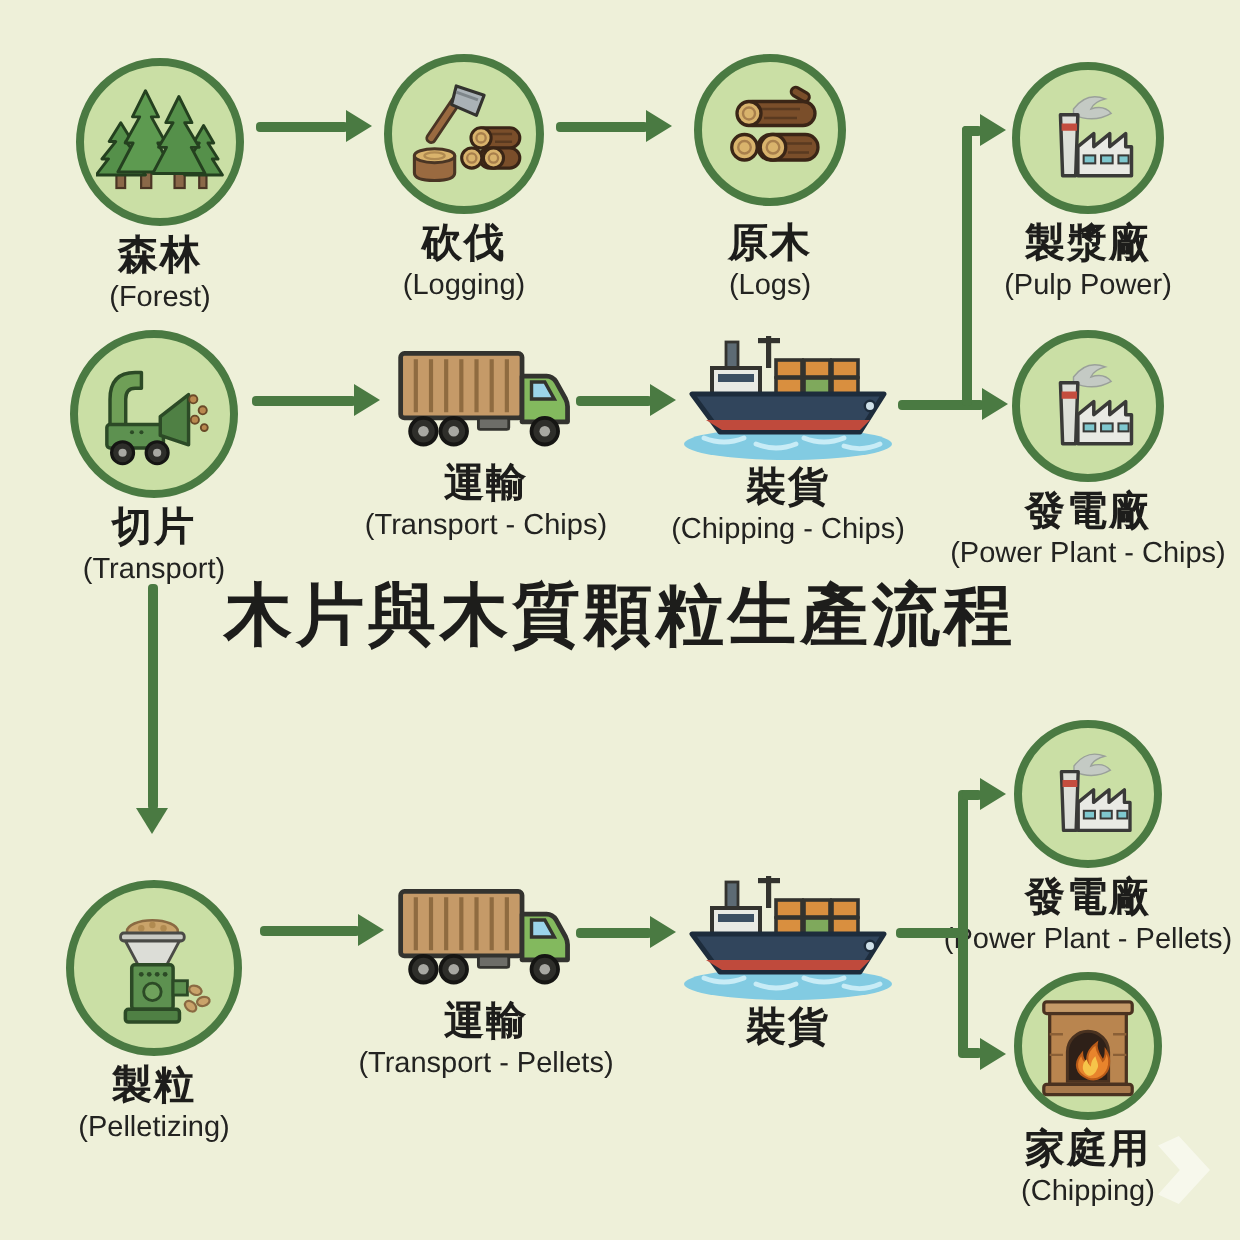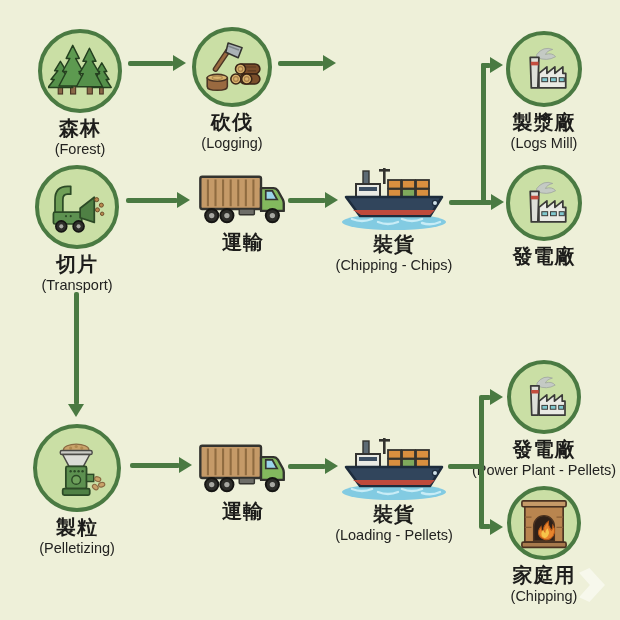--- a/index.html
+++ b/index.html
@@ -182,89 +182,101 @@
   <div class="node" style="left:162px;top:27px;width:140px">
     <div class="circle" style="width:80px;height:80px">
       <svg class="ic" width="62" height="62" viewBox="0 0 80 80">
           <use href="#i-logging"></use>
         </svg>
     </div>
     <div class="zh">砍伐</div>
     <div class="en">(Logging)</div>
   </div>
 
+  <div class="node" style="left:315px;top:27px;width:140px">
+    <div class="circle" style="width:76px;height:76px">
+      <svg class="ic" width="60" height="60" viewBox="0 0 80 80">
+          <use href="#i-logs"></use>
+        </svg>
+    </div>
+    <div class="zh" style="margin-top:8px">原木</div>
+    <div class="en">(Logs)</div>
+  </div>
 
   <div class="node" style="left:459px;top:31px;width:170px">
     <div class="circle" style="width:76px;height:76px">
       <svg class="ic" width="58" height="58" viewBox="0 0 80 80">
           <use href="#i-factory"></use>
         </svg>
     </div>
     <div class="zh">製漿廠</div>
-    <div class="en">(Logs Mill)</div>
+    <div class="en">(Pulp Power)</div>
   </div>
 
   <div class="node" style="left:7px;top:165px;width:140px">
     <div class="circle" style="width:84px;height:84px">
       <svg class="ic" width="66" height="63" viewBox="0 0 84 80">
           <use href="#i-chipper"></use>
         </svg>
     </div>
     <div class="zh">切片</div>
     <div class="en">(Transport)</div>
   </div>
 
   <div class="node" style="left:158px;top:172px;width:170px">
     <svg class="ic" width="92" height="55" viewBox="0 0 96 58">
         <use href="#i-truck"></use>
       </svg>
     <div class="zh">運輸</div>
+    <div class="en">(Transport - Chips)</div>
   </div>
 
   <div class="node" style="left:309px;top:167px;width:170px">
     <svg class="ic" width="112" height="66" viewBox="0 0 112 66">
         <use href="#i-ship"></use>
       </svg>
     <div class="zh" style="margin-top:0">裝貨</div>
     <div class="en">(Chipping - Chips)</div>
   </div>
 
   <div class="node" style="left:459px;top:165px;width:170px">
     <div class="circle" style="width:76px;height:76px">
       <svg class="ic" width="58" height="58" viewBox="0 0 80 80">
           <use href="#i-factory"></use>
         </svg>
     </div>
     <div class="zh">發電廠</div>
-  </div>
-
-
-  <div class="node" style="left:7px;top:424px;width:140px">
+    <div class="en">(Power Plant - Chips)</div>
+  </div>
+
+  <div class="title">木片與木質顆粒生產流程</div>
+
+  <div class="node" style="left:7px;top:440px;width:140px">
     <div class="circle" style="width:88px;height:88px">
       <svg class="ic" width="70" height="70" viewBox="0 0 88 88">
           <use href="#i-pellet"></use>
         </svg>
     </div>
     <div class="zh">製粒</div>
     <div class="en">(Pelletizing)</div>
   </div>
 
   <div class="node" style="left:158px;top:441px;width:170px">
     <svg class="ic" width="92" height="55" viewBox="0 0 96 58">
         <use href="#i-truck"></use>
       </svg>
     <div class="zh">運輸</div>
+    <div class="en">(Transport - Pellets)</div>
   </div>
 
   <div class="node" style="left:309px;top:437px;width:170px">
     <svg class="ic" width="112" height="66" viewBox="0 0 112 66">
         <use href="#i-ship"></use>
       </svg>
     <div class="zh" style="margin-top:0">裝貨</div>
-    <div class="en">(Loading - Pellets)</div>
   </div>
 
   <div class="node" style="left:459px;top:360px;width:170px">
     <div class="circle" style="width:74px;height:74px">
       <svg class="ic" width="56" height="56" viewBox="0 0 80 80">
           <use href="#i-factory"></use>
         </svg>
     </div>
     <div class="zh">發電廠</div>
     <div class="en">(Power Plant - Pellets)</div>

